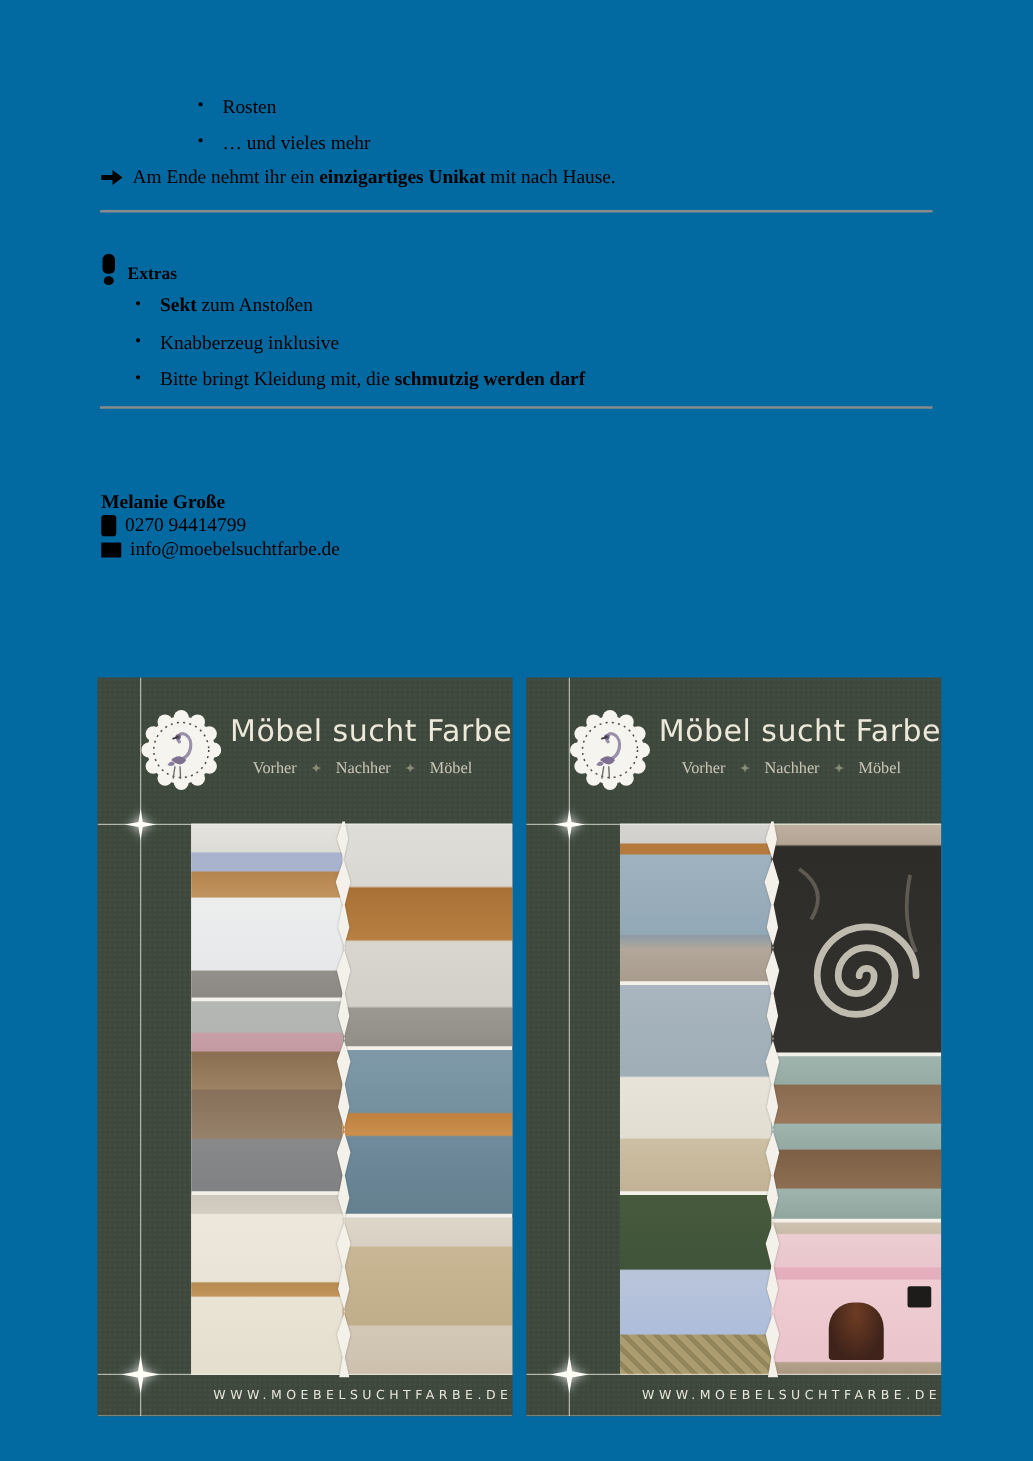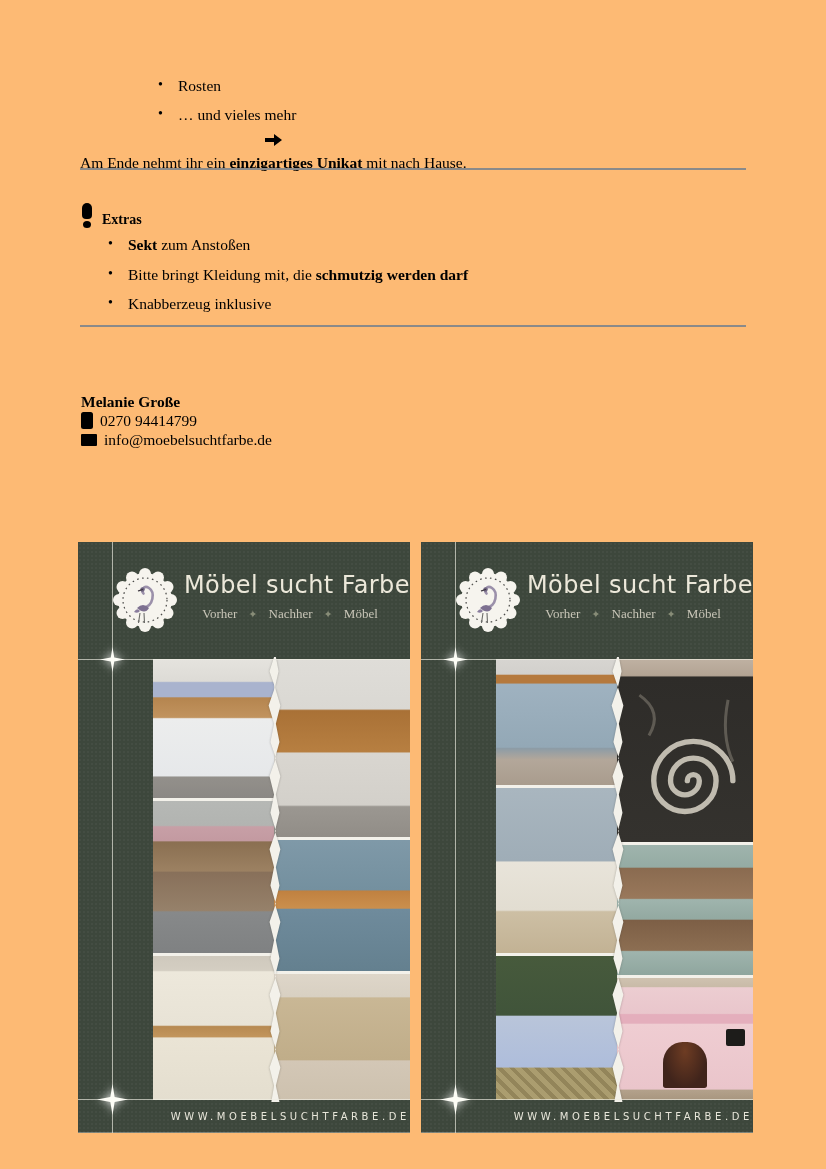--- a/index.html
+++ b/index.html
@@ -1,24 +1,24 @@
 <!DOCTYPE html>
 <html><head>
 <meta charset="utf-8">
 <style>
   * { margin:0; padding:0; box-sizing:border-box; }
   html,body { background:#ffffff; }
   body { font-family:"Liberation Serif", serif; color:#000; }
-  .page { position:relative; width:826px; height:1169px; background:#fdba74; overflow:hidden; }
+  .page { position:relative; width:826px; height:1169px; background:#0369a1; overflow:hidden; }
 
   
   .toplist { position:absolute; left:152px; top:77px; list-style:none; font-size:15.5px; }
   .toplist li { margin-bottom:11px; position:relative; padding-left:26px; }
   .toplist li::before { content:"•"; position:absolute; left:6px; font-size:14px; }
-  .takeaway { position:absolute; left:80px; top:133px; font-size:15.5px; display:flex; align-items:center; gap:7px;flex-direction:column; }
+  .takeaway { position:absolute; left:80px; top:133px; font-size:15.5px; display:flex; align-items:center; gap:7px; }
   .rule { position:absolute; left:80px; width:666px; height:2px; background:#8a8a8a; }
   .rule1 { top:168px; } .rule2 { top:325px; }
   .sect-head { position:absolute; display:flex; align-items:flex-end; gap:9px; font-size:14px; font-weight:bold; }
   .extras-head { left:81px; top:203px; }
   .contact-head { left:80px; top:360px; }
   .extraslist { position:absolute; left:104px; top:236px; list-style:none; font-size:15.5px; }
   .extraslist li { margin-bottom:11.5px; position:relative; padding-left:24px; }
   .extraslist li::before { content:"•"; position:absolute; left:4px; font-size:14px; }
   .contact-name { position:absolute; left:81px; top:393px; font-size:15.5px; font-weight:bold; }
   .contact-row { position:absolute; left:81px; font-size:15.5px; display:flex; align-items:center; gap:7px; height:19px; }
@@ -115,22 +115,22 @@
 
   <h2 class="sect-head extras-head">
     <span class="icon-excl">
         <span class="bar"></span>
         <span class="dot"></span>
       </span>
     <span>Extras</span>
   </h2>
   <ul class="extraslist">
     <li><span></span><b>Sekt</b><span> zum Anstoßen</span></li>
+    <li><span>Knabberzeug inklusive</span><b></b><span></span></li>
     <li><span>Bitte bringt Kleidung mit, die </span><b>schmutzig werden darf</b><span></span></li>
-    <li><span>Knabberzeug inklusive</span><b></b><span></span></li>
   </ul>
 
   <div class="rule rule2"></div>
 
   <div class="contact-name">Melanie Große</div>
   <div class="contact-row row-phone">
     <span class="icon-mobile"></span>
     <span>0270 94414799</span>
   </div>
   <div class="contact-row row-email">

